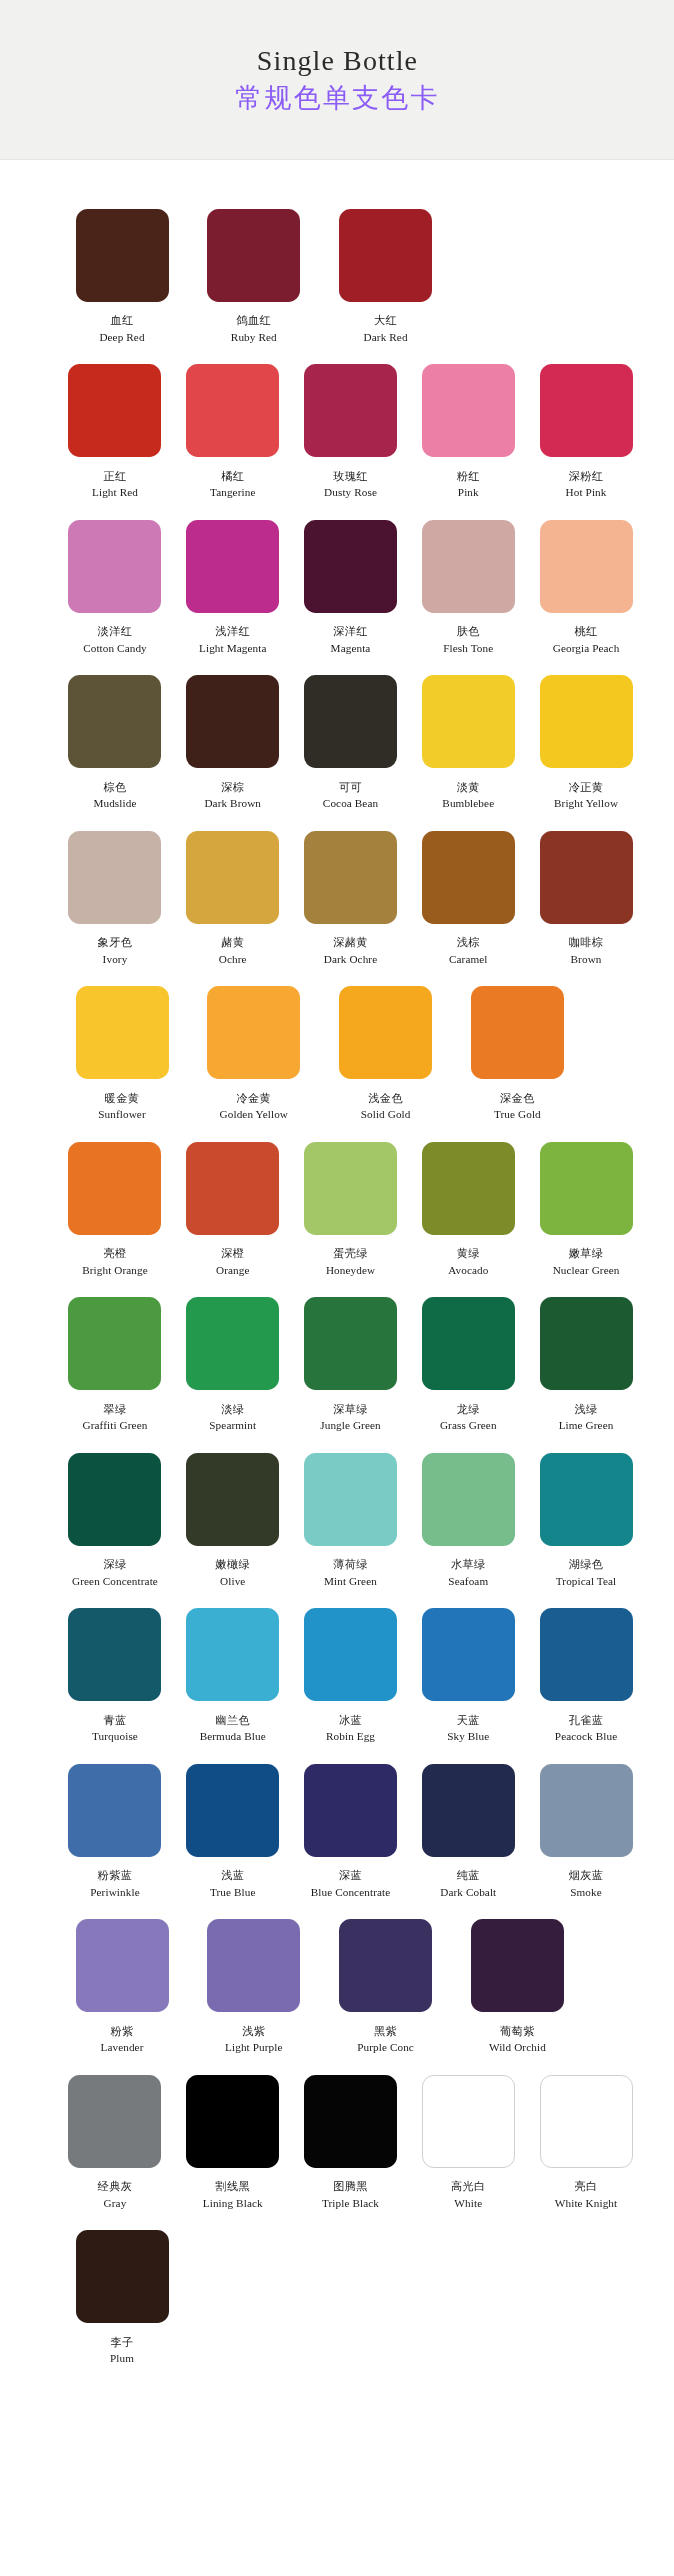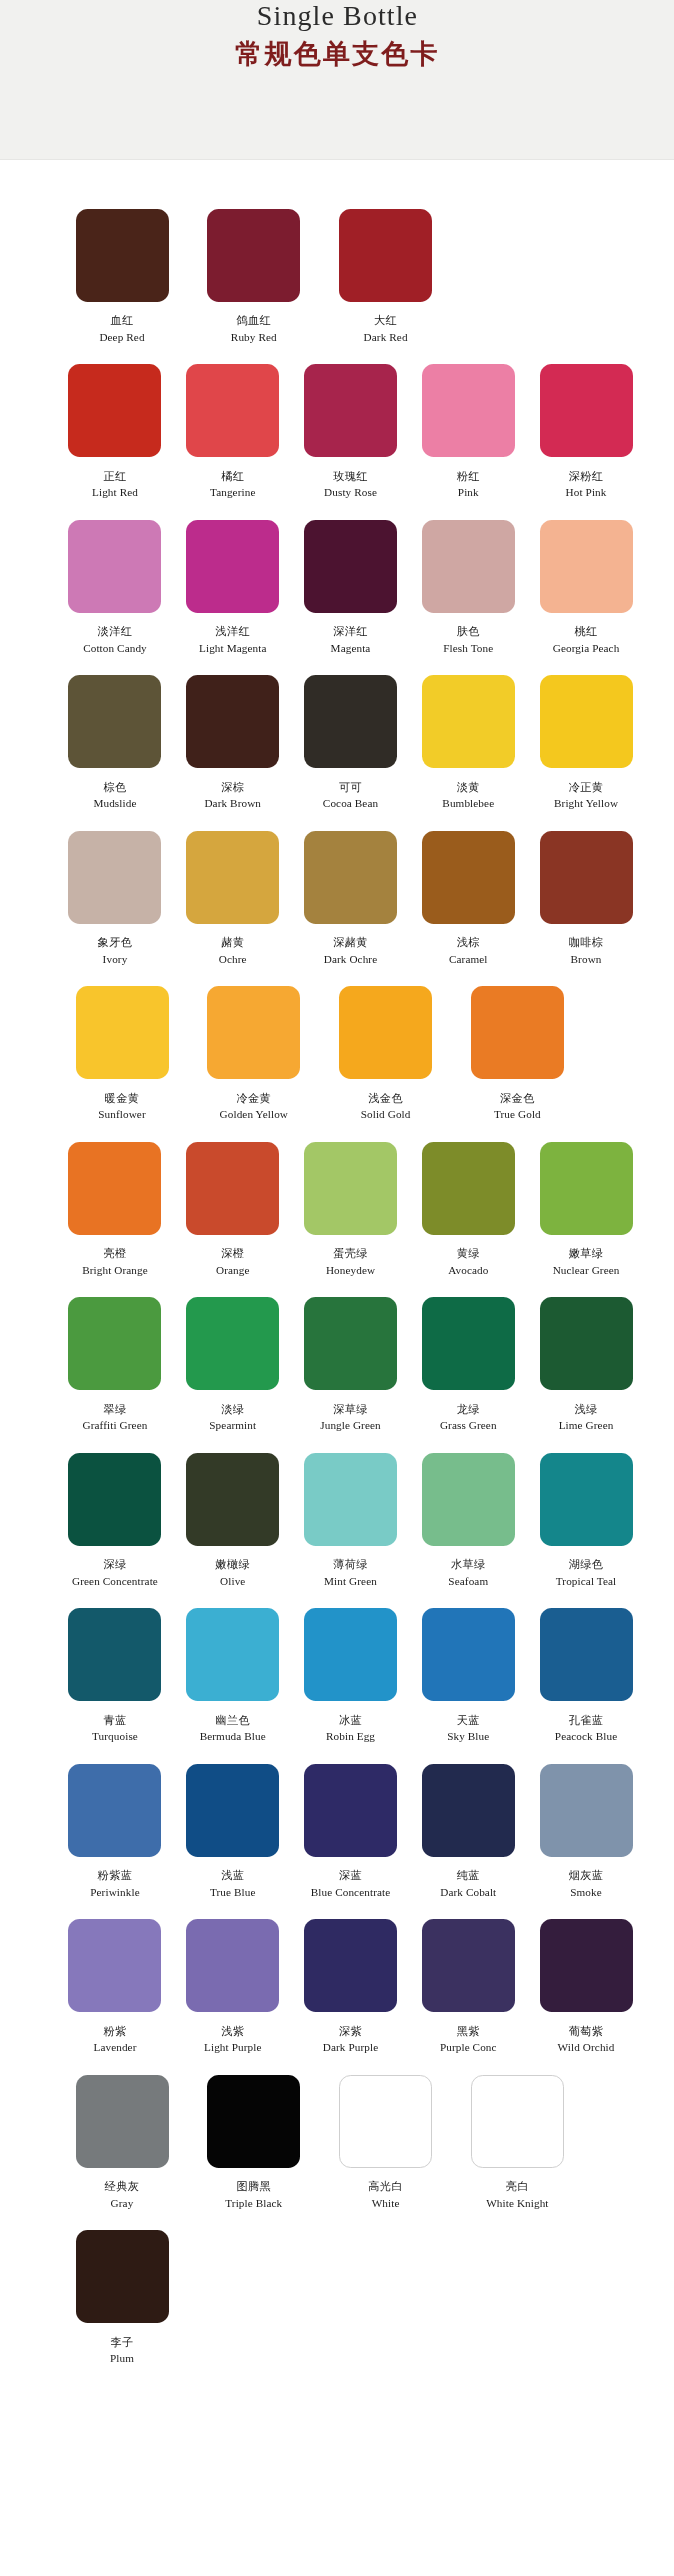--- a/index.html
+++ b/index.html
@@ -20,36 +20,37 @@
   }
 
   
   .header {
     width: 675px;
     height: 160px;
     background: #f1f1ef;
     display: flex;
     flex-direction: column;
     align-items: center;
+    justify-content: center;
     border-bottom: 0.9px solid #e6e6e4;
   }
   .header .title-en {
     font-family: "Liberation Serif", "DejaVu Serif", serif;
     font-size: 28px;
     font-weight: 400;
     color: #2b2b2b;
     letter-spacing: 1.1px;
     line-height: 1.15;
     margin: 0 0 5.4px 0;
   }
   .header .title-cn {
     font-family: "DejaVu Sans", "Liberation Sans", sans-serif;
     font-size: 27px;
-    font-weight: 700;
-    color: #7f1d1d;
+    font-weight: 400;
+    color: #8b5cf6;
     letter-spacing: 2.2px;
     line-height: 1.2;
     margin: 0;
   }
 
   
   .grid {
     padding: 36px 31px 45px 31px;
     margin-left: 26px;
   }
@@ -399,42 +400,42 @@
           <div class="swatch" title="Lavender" style="background: rgb(134, 120, 187);"></div>
           <div class="name-cn">粉紫</div>
           <div class="name-en">Lavender</div>
         </div>
         <div class="cell">
           <div class="swatch" title="Light Purple" style="background: rgb(122, 107, 176);"></div>
           <div class="name-cn">浅紫</div>
           <div class="name-en">Light Purple</div>
         </div>
         <div class="cell">
-          <div class="swatch" title="Dark Purple" style="background: rgb(47, 42, 98);"></div>
-          <div class="name-cn">深紫</div>
-          <div class="name-en">Dark Purple</div>
-        </div>
-        <div class="cell">
           <div class="swatch" title="Purple Conc" style="background: rgb(59, 49, 96);"></div>
           <div class="name-cn">黑紫</div>
           <div class="name-en">Purple Conc</div>
         </div>
         <div class="cell">
           <div class="swatch" title="Wild Orchid" style="background: rgb(52, 29, 61);"></div>
           <div class="name-cn">葡萄紫</div>
           <div class="name-en">Wild Orchid</div>
         </div>
       </div>
       <div class="row">
         <div class="cell">
           <div class="swatch" title="Gray" style="background: rgb(118, 122, 124);"></div>
           <div class="name-cn">经典灰</div>
           <div class="name-en">Gray</div>
         </div>
         <div class="cell">
+          <div class="swatch" title="Lining Black" style="background: rgb(0, 0, 0);"></div>
+          <div class="name-cn">割线黑</div>
+          <div class="name-en">Lining Black</div>
+        </div>
+        <div class="cell">
           <div class="swatch" title="Triple Black" style="background: rgb(5, 5, 5);"></div>
           <div class="name-cn">图腾黑</div>
           <div class="name-en">Triple Black</div>
         </div>
         <div class="cell">
           <div class="swatch bordered" title="White" style="background: rgb(255, 255, 255);"></div>
           <div class="name-cn">高光白</div>
           <div class="name-en">White</div>
         </div>
         <div class="cell">

